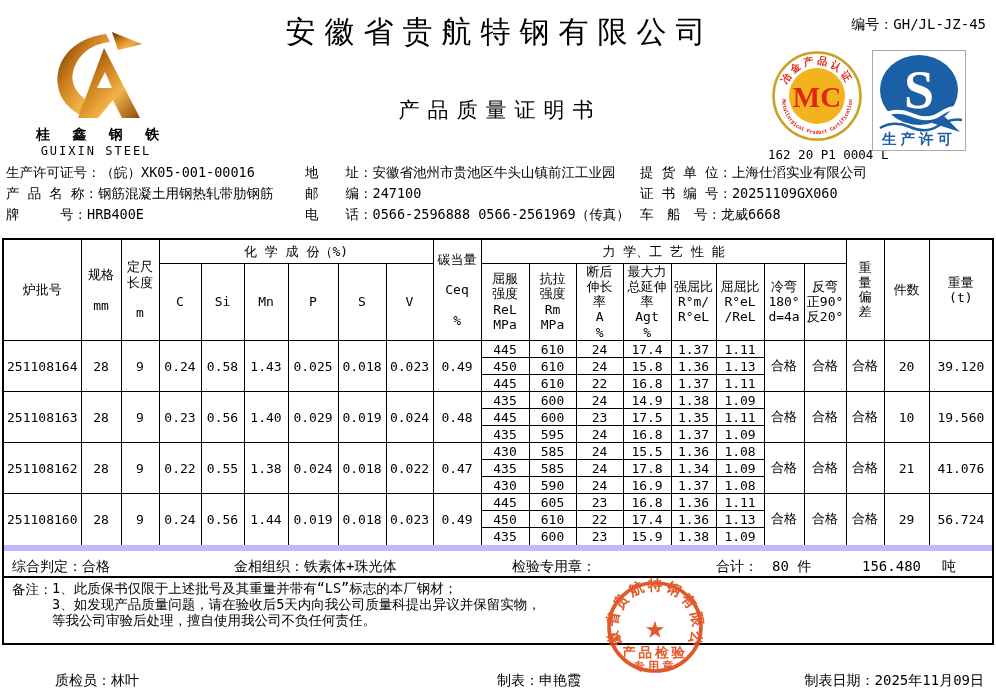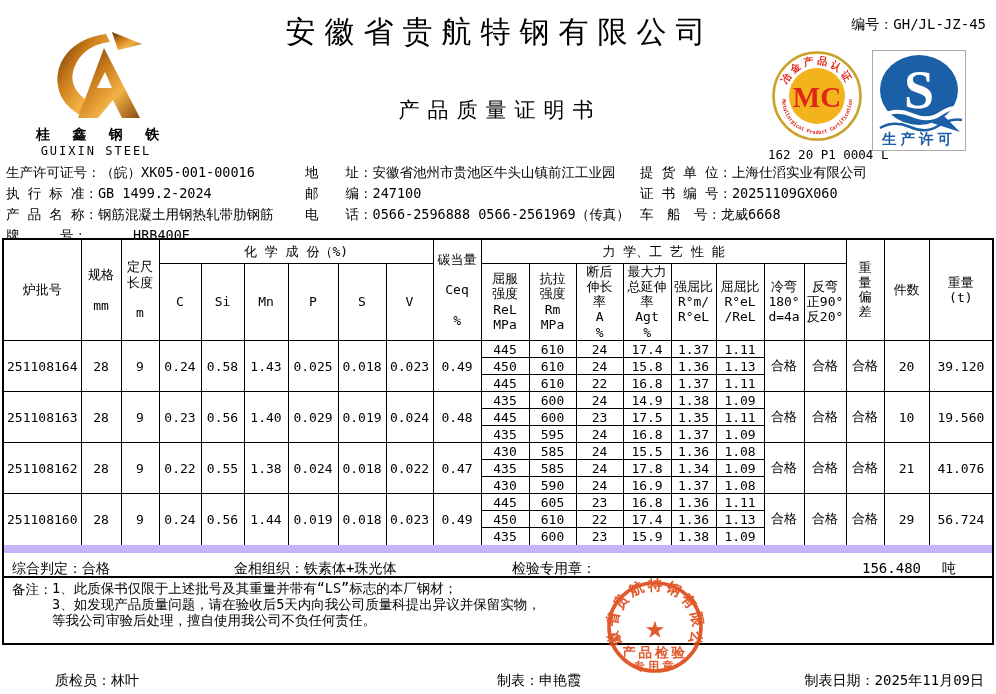--- a/index.html
+++ b/index.html
@@ -33,21 +33,21 @@
   .doc-box { position:absolute; top:238px; left:2px; width:992px; border:2px solid #000; background:#fff; }
   table { border-collapse:collapse; table-layout:fixed; width:988px; border:hidden; }
   th,td { border:1px solid #000; padding:0; text-align:center; vertical-align:middle; font-weight:normal; }
   thead th { font-size:13px; white-space:pre-line; line-height:1.18; }
   thead tr:nth-child(1) { height:23px; }
   thead tr:nth-child(2) { height:77px; }
   tbody td { height:17px; font-size:13px; }
   .vert { line-height:1.12; }
 
   
-  .summary { border-top:8px solid #c4b5fd; height:31px; position:relative; font-size:14px; line-height:30px; white-space:nowrap; }
+  .summary { border-top:6px solid #c4b5fd; height:31px; position:relative; font-size:14px; line-height:30px; white-space:nowrap; }
   .s1 { position:absolute; left:8px; }  .s2 { position:absolute; left:230px; }
   .s3 { position:absolute; left:508px; } .s4 { position:absolute; left:712px; }
   .s5 { position:absolute; left:858px; } .s6 { position:absolute; left:938px; }
 
   
   .notes { border-top:2px solid #000; height:67px; position:relative; font-size:13.5px; padding-top:2px; }
   .notes-label { position:absolute; left:8px; top:3px; }
   .notes-lines { margin-left:48px; }
   .notes-lines div { line-height:16px; white-space:nowrap; }
   .notes-lines div:nth-child(4) { padding-left:27px; }
@@ -113,21 +113,20 @@
       <path d="M70,64 L88,82 L60,73 Z" fill="#1b5fa6"></path>
       <text x="47" y="58" text-anchor="middle" font-size="54" font-weight="bold" fill="#fff" font-family="Liberation Serif, serif">S</text>
       <path d="M10,66 Q24,58 40,65 T68,64 T90,58" stroke="#fff" stroke-width="4" fill="none"></path>
       <path d="M8,78 Q22,70 38,77 T66,76 T90,70" stroke="#1b5fa6" stroke-width="2.5" fill="none"></path>
       <text x="47" y="94" text-anchor="middle" font-size="14.5" font-weight="bold" fill="#1b5fa6" letter-spacing="4">生产许可</text>
     </svg>
   </div>
 
   <div class="info-col info-col1">
     <div class="info-row"><span>生产许可证号：</span><span class="val">（皖）XK05-001-00016</span></div>
-    <div class="info-row"><span>执 行 标 准：</span><span class="val">GB 1499.2-2024</span></div>
     <div class="info-row"><span>产 品 名 称：</span><span class="val">钢筋混凝土用钢热轧带肋钢筋</span></div>
     <div class="info-row"><span>牌　　　号：</span><span class="val">HRB400E</span></div>
   </div>
   <div class="info-col info-col2">
     <div class="info-row"><span>地　　址：</span><span class="val">安徽省池州市贵池区牛头山镇前江工业园</span></div>
     <div class="info-row"><span>邮　　编：</span><span class="val">247100</span></div>
     <div class="info-row"><span>电　　话：</span><span class="val">0566-2596888  0566-2561969（传真）</span></div>
   </div>
   <div class="info-col info-col3">
     <div class="info-row"><span>提 货 单 位：</span><span class="val">上海仕滔实业有限公司</span></div>
@@ -382,20 +381,21 @@
           <td>1.38</td>
           <td>1.09</td>
         </tr>
       </tbody>
   </table>
 
   <div class="summary">
     <span class="s1">综合判定：合格</span>
     <span class="s2">金相组织：铁素体+珠光体</span>
     <span class="s3">检验专用章：</span>
+    <span class="s4"><span>合计：</span>　<span>80 件</span></span>
     <span class="s5">156.480</span>
     <span class="s6">吨</span>
   </div>
 
   <div class="notes">
     <span class="notes-label">备注：</span>
     <div class="notes-lines">
       <div>1、此质保书仅限于上述批号及其重量并带有“LS”标志的本厂钢材；</div>
       <div>3、如发现产品质量问题，请在验收后5天内向我公司质量科提出异议并保留实物，</div>
       <div>等我公司审验后处理，擅自使用我公司不负任何责任。</div>

